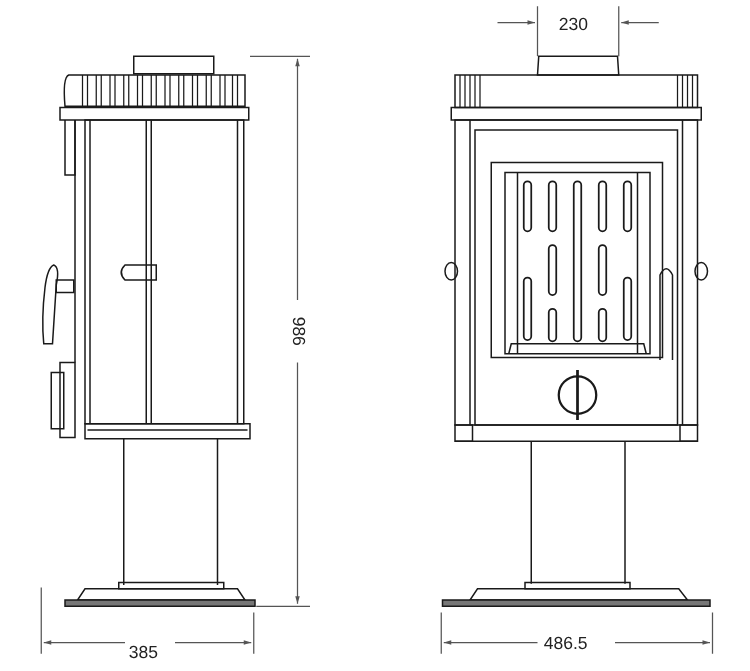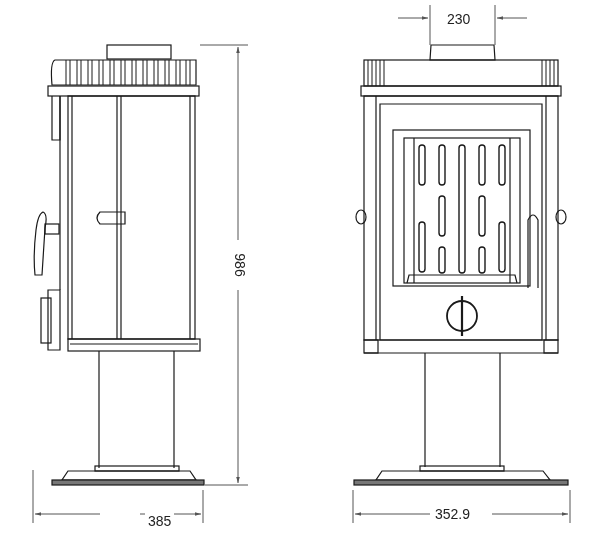--- a/index.html
+++ b/index.html
@@ -162,15 +162,15 @@
     <line x1="492" y1="514" x2="568" y2="514" marker-end="url(#arr)"></line>
 
     <line x1="430" y1="5" x2="430" y2="45"></line>
     <line x1="495" y1="5" x2="495" y2="45"></line>
     <line x1="398" y1="18" x2="428" y2="18" marker-end="url(#arr)"></line>
     <line x1="527" y1="18" x2="497" y2="18" marker-end="url(#arr)"></line>
   </g>
 </svg>
 
 <span class="dim-label" style="left:444px; top:11px;">230</span>
-<span class="dim-label" style="left:100px; top:513px;margin-left:45px;">385</span>
-<span class="dim-label" style="left:432px; top:506px;">352.9</span>
+<span class="dim-label" style="left:100px; top:513px;">385</span>
+<span class="dim-label" style="left:432px; top:506px;">486.5</span>
 <span class="dim-label dim-vert" style="left:225px; top:257px;">986</span>
 
 </body></html>

